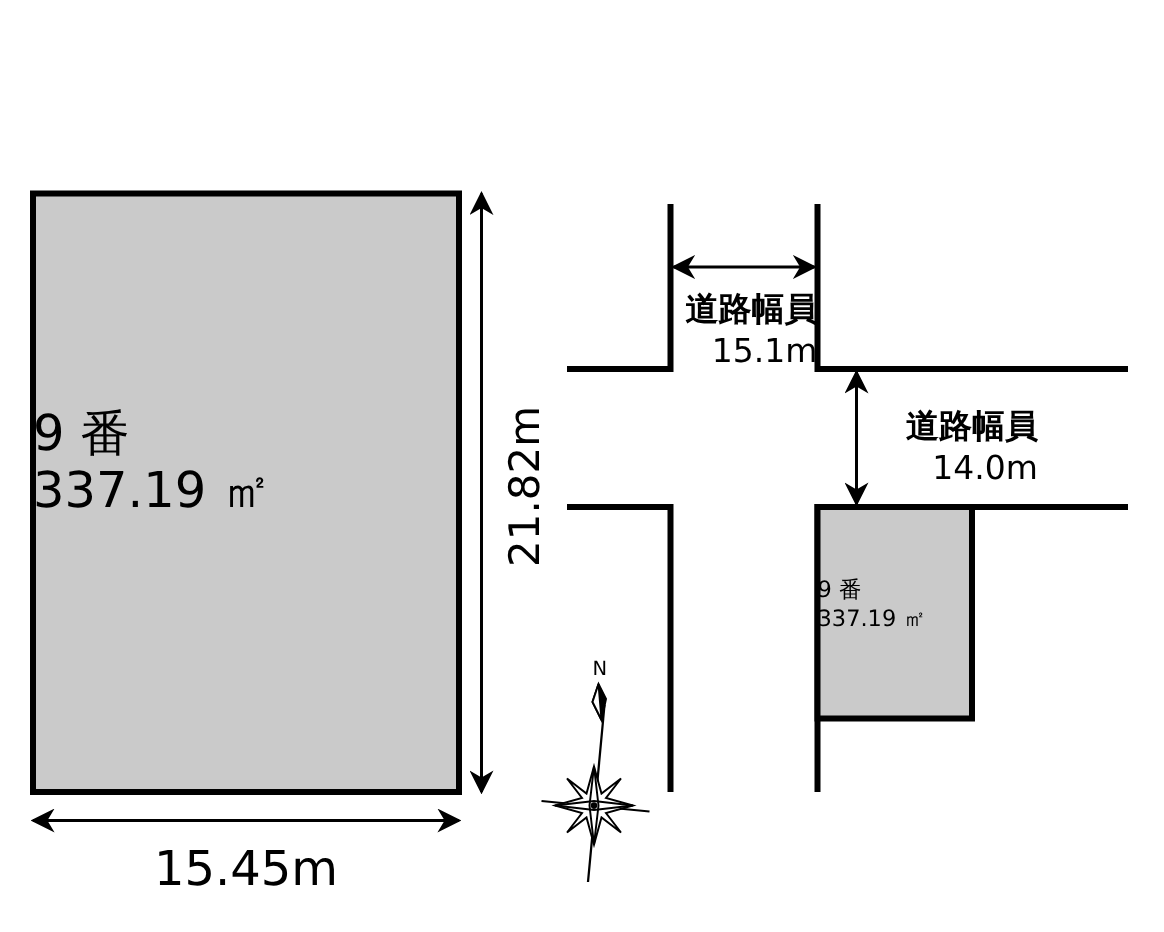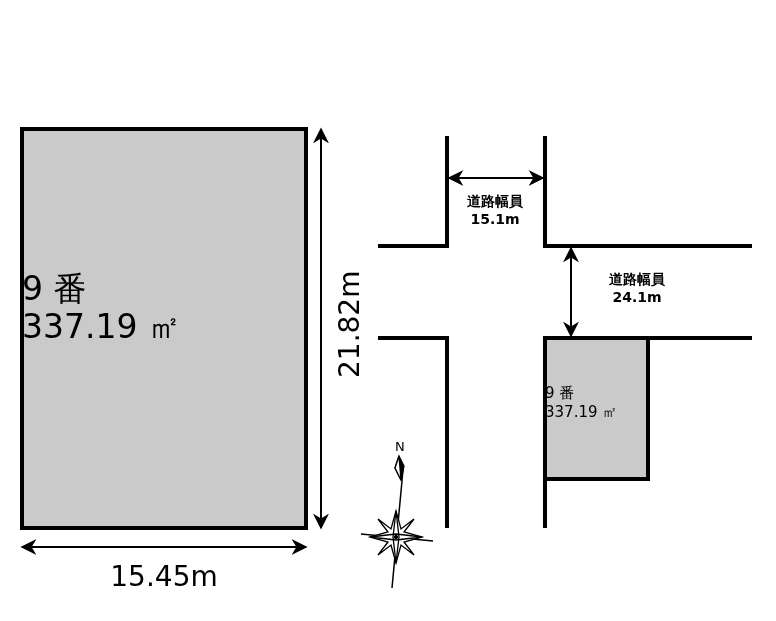--- a/index.html
+++ b/index.html
@@ -3,25 +3,25 @@
 <meta charset="utf-8">
 <style>
   html, body { margin:0; padding:0; background:#ffffff; }
   body { width:776px; height:621px; position:relative; overflow:hidden;
          font-family:"DejaVu Sans", "Liberation Sans", sans-serif; color:#000; }
   svg.canvas { position:absolute; left:0; top:0; }
   .lot-label { position:absolute; text-align:left; line-height:1.15; }
   .big-lot { left:22px; top:270px; width:284px; font-size:33px; }
   .small-lot { left:545px; top:384px; width:103px; font-size:15px; line-height:1.25; }
   .dim { position:absolute; text-align:center; }
-  .dim-width { left:22px; top:560px; width:284px; font-size:28px; }
+  .dim-width { left:22px; top:560px; width:284px; font-size:32px; }
   .dim-height { left:305px; top:316px; width:90px; height:34px; font-size:28px;
                 transform:rotate(-90deg); transform-origin:center center; }
-  .road-label { position:absolute; text-align:center; font-size:14px; line-height:1.25; font-weight:bold; }
-  .road-label .val { font-weight:bold; }
+  .road-label { position:absolute; text-align:right; font-size:22px; line-height:1.25; font-weight:bold; }
+  .road-label .val { font-weight:normal; }
   .road-a { left:445px; top:193px; width:100px; }
   .road-b { left:582px; top:271px; width:110px; }
   .compass-n { position:absolute; left:395px; top:439px; font-size:13px; }
 </style>
 </head>
 <body>
 
 <svg class="canvas" width="776" height="621" viewBox="0 0 776 621">
   <defs>
     <marker id="arr" viewBox="0 0 10 10" refX="9" refY="5" markerWidth="8" markerHeight="8" orient="auto-start-reverse">
@@ -72,21 +72,21 @@
 
 <div class="dim dim-width">15.45m</div>
 <div class="dim dim-height">21.82m</div>
 
 <div class="road-label road-a">
   <div>道路幅員</div>
   <div class="val">15.1m</div>
 </div>
 <div class="road-label road-b">
   <div>道路幅員</div>
-  <div class="val">24.1m</div>
+  <div class="val">14.0m</div>
 </div>
 
 <div class="lot-label small-lot">
   <div>9 番</div>
   <div>337.19 ㎡</div>
 </div>
 
 <div class="compass-n">N</div>
 
 </body></html>

